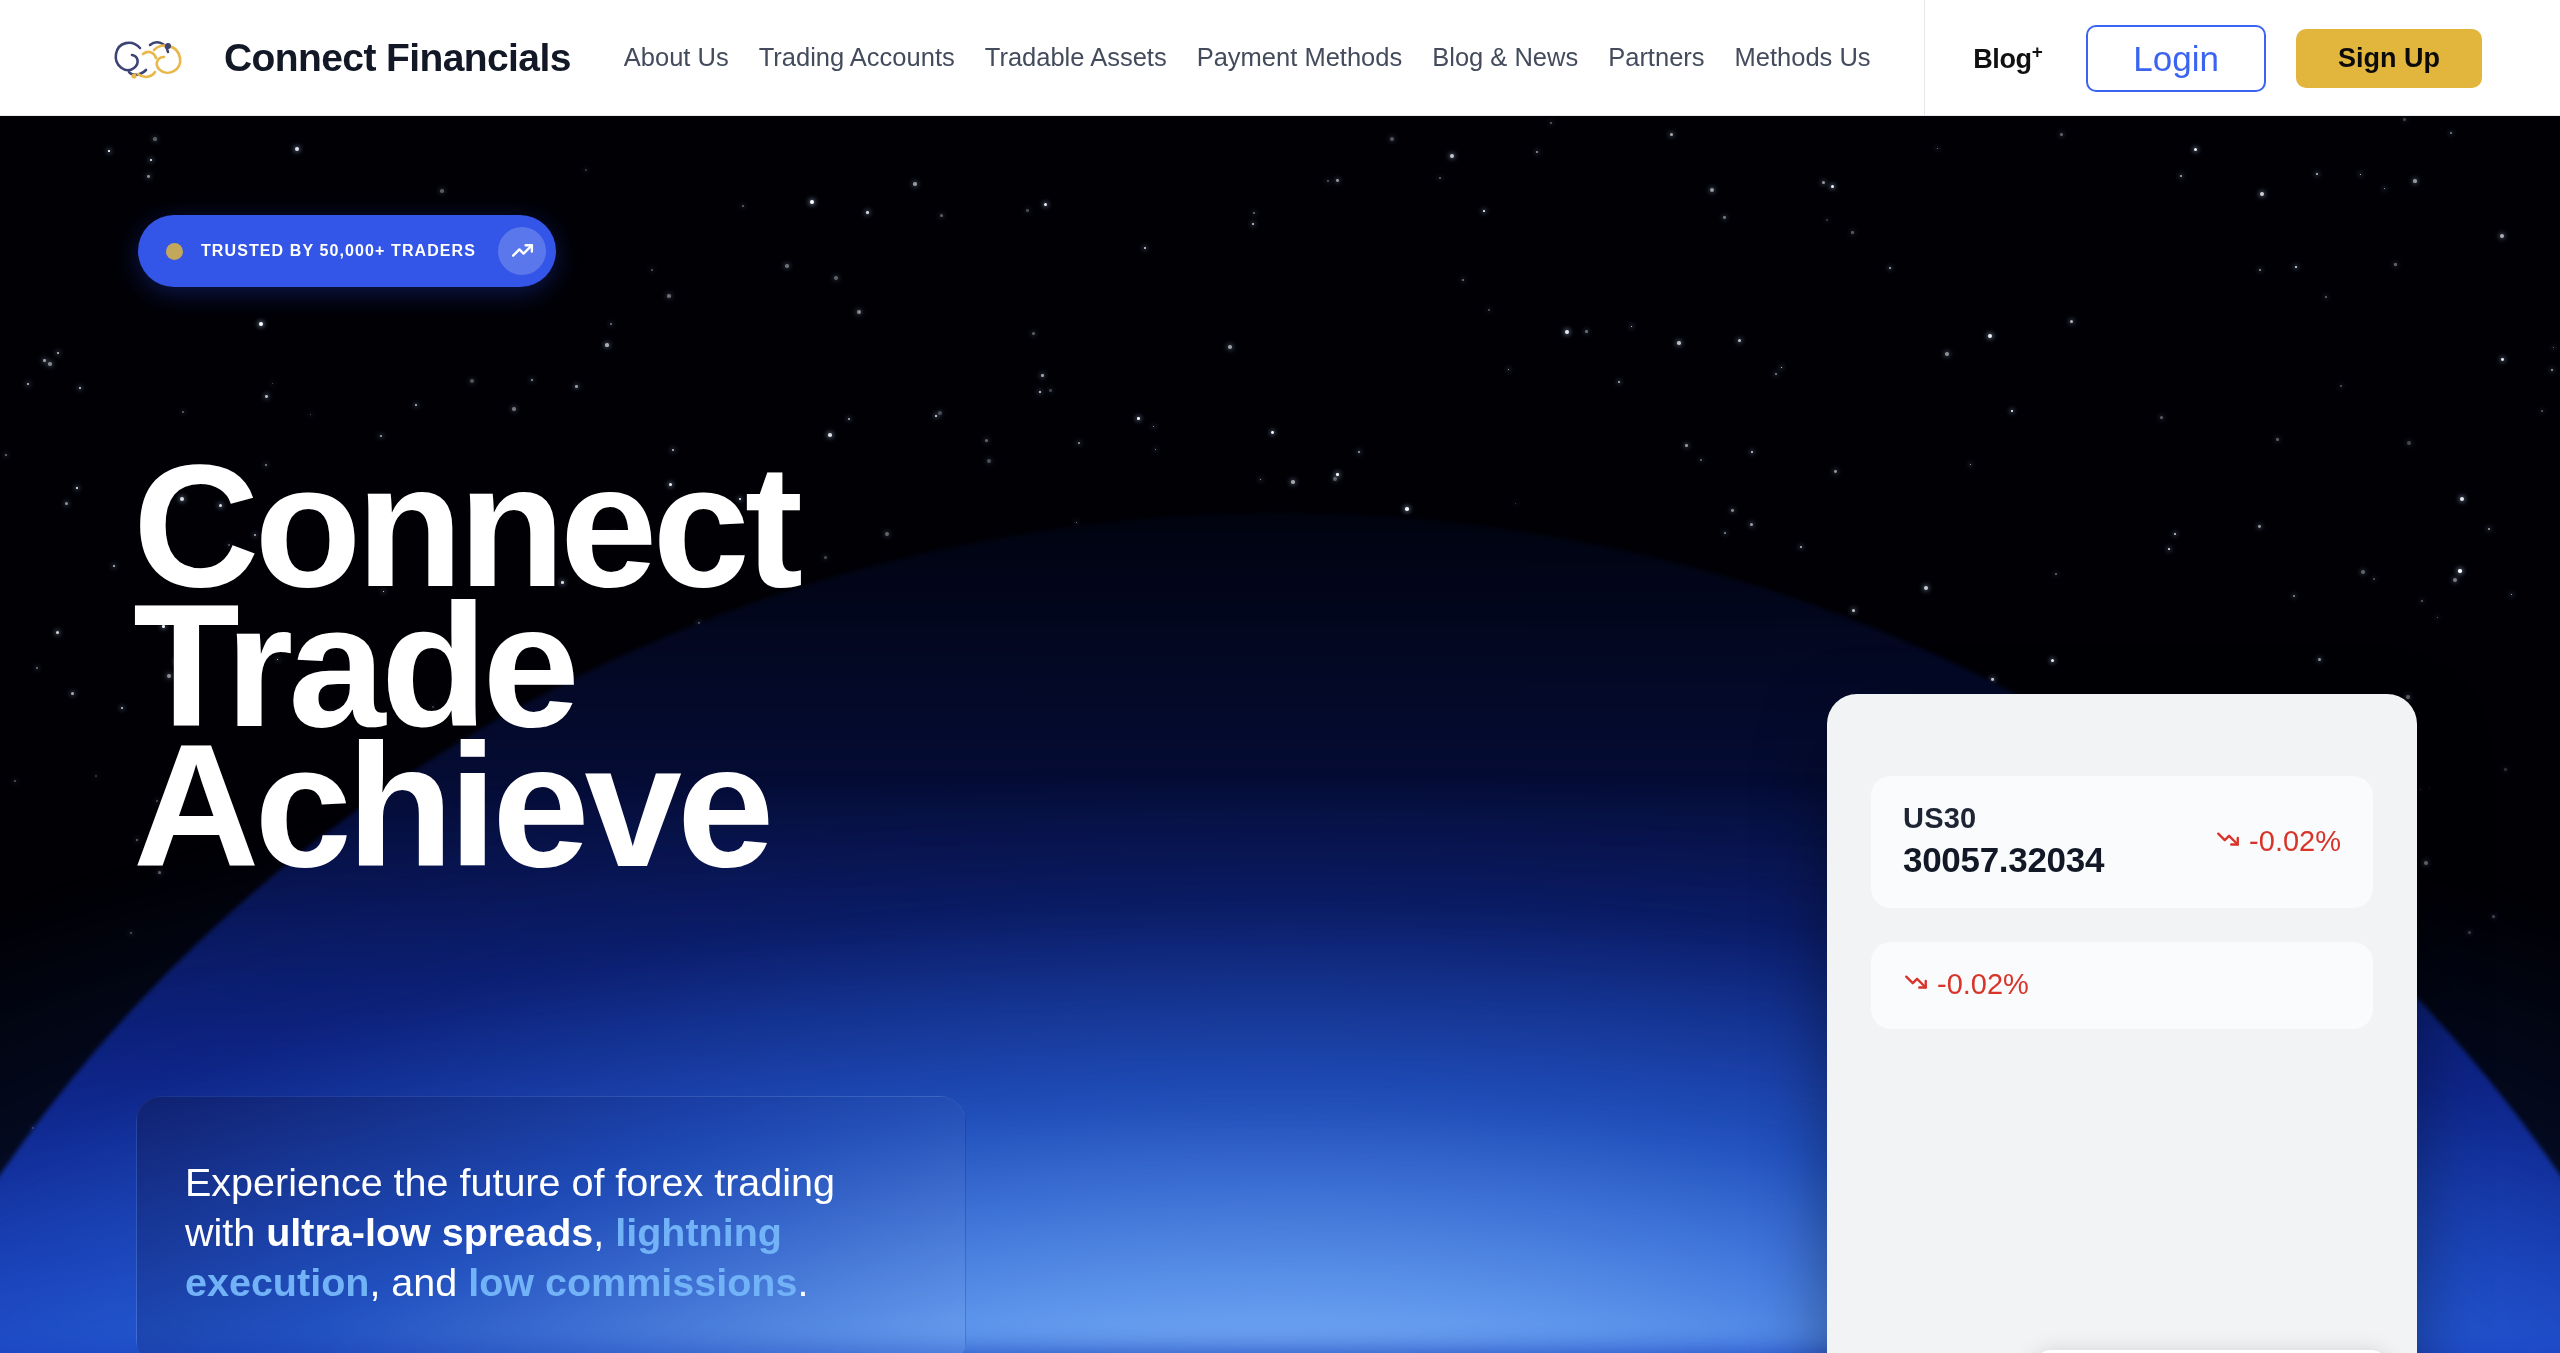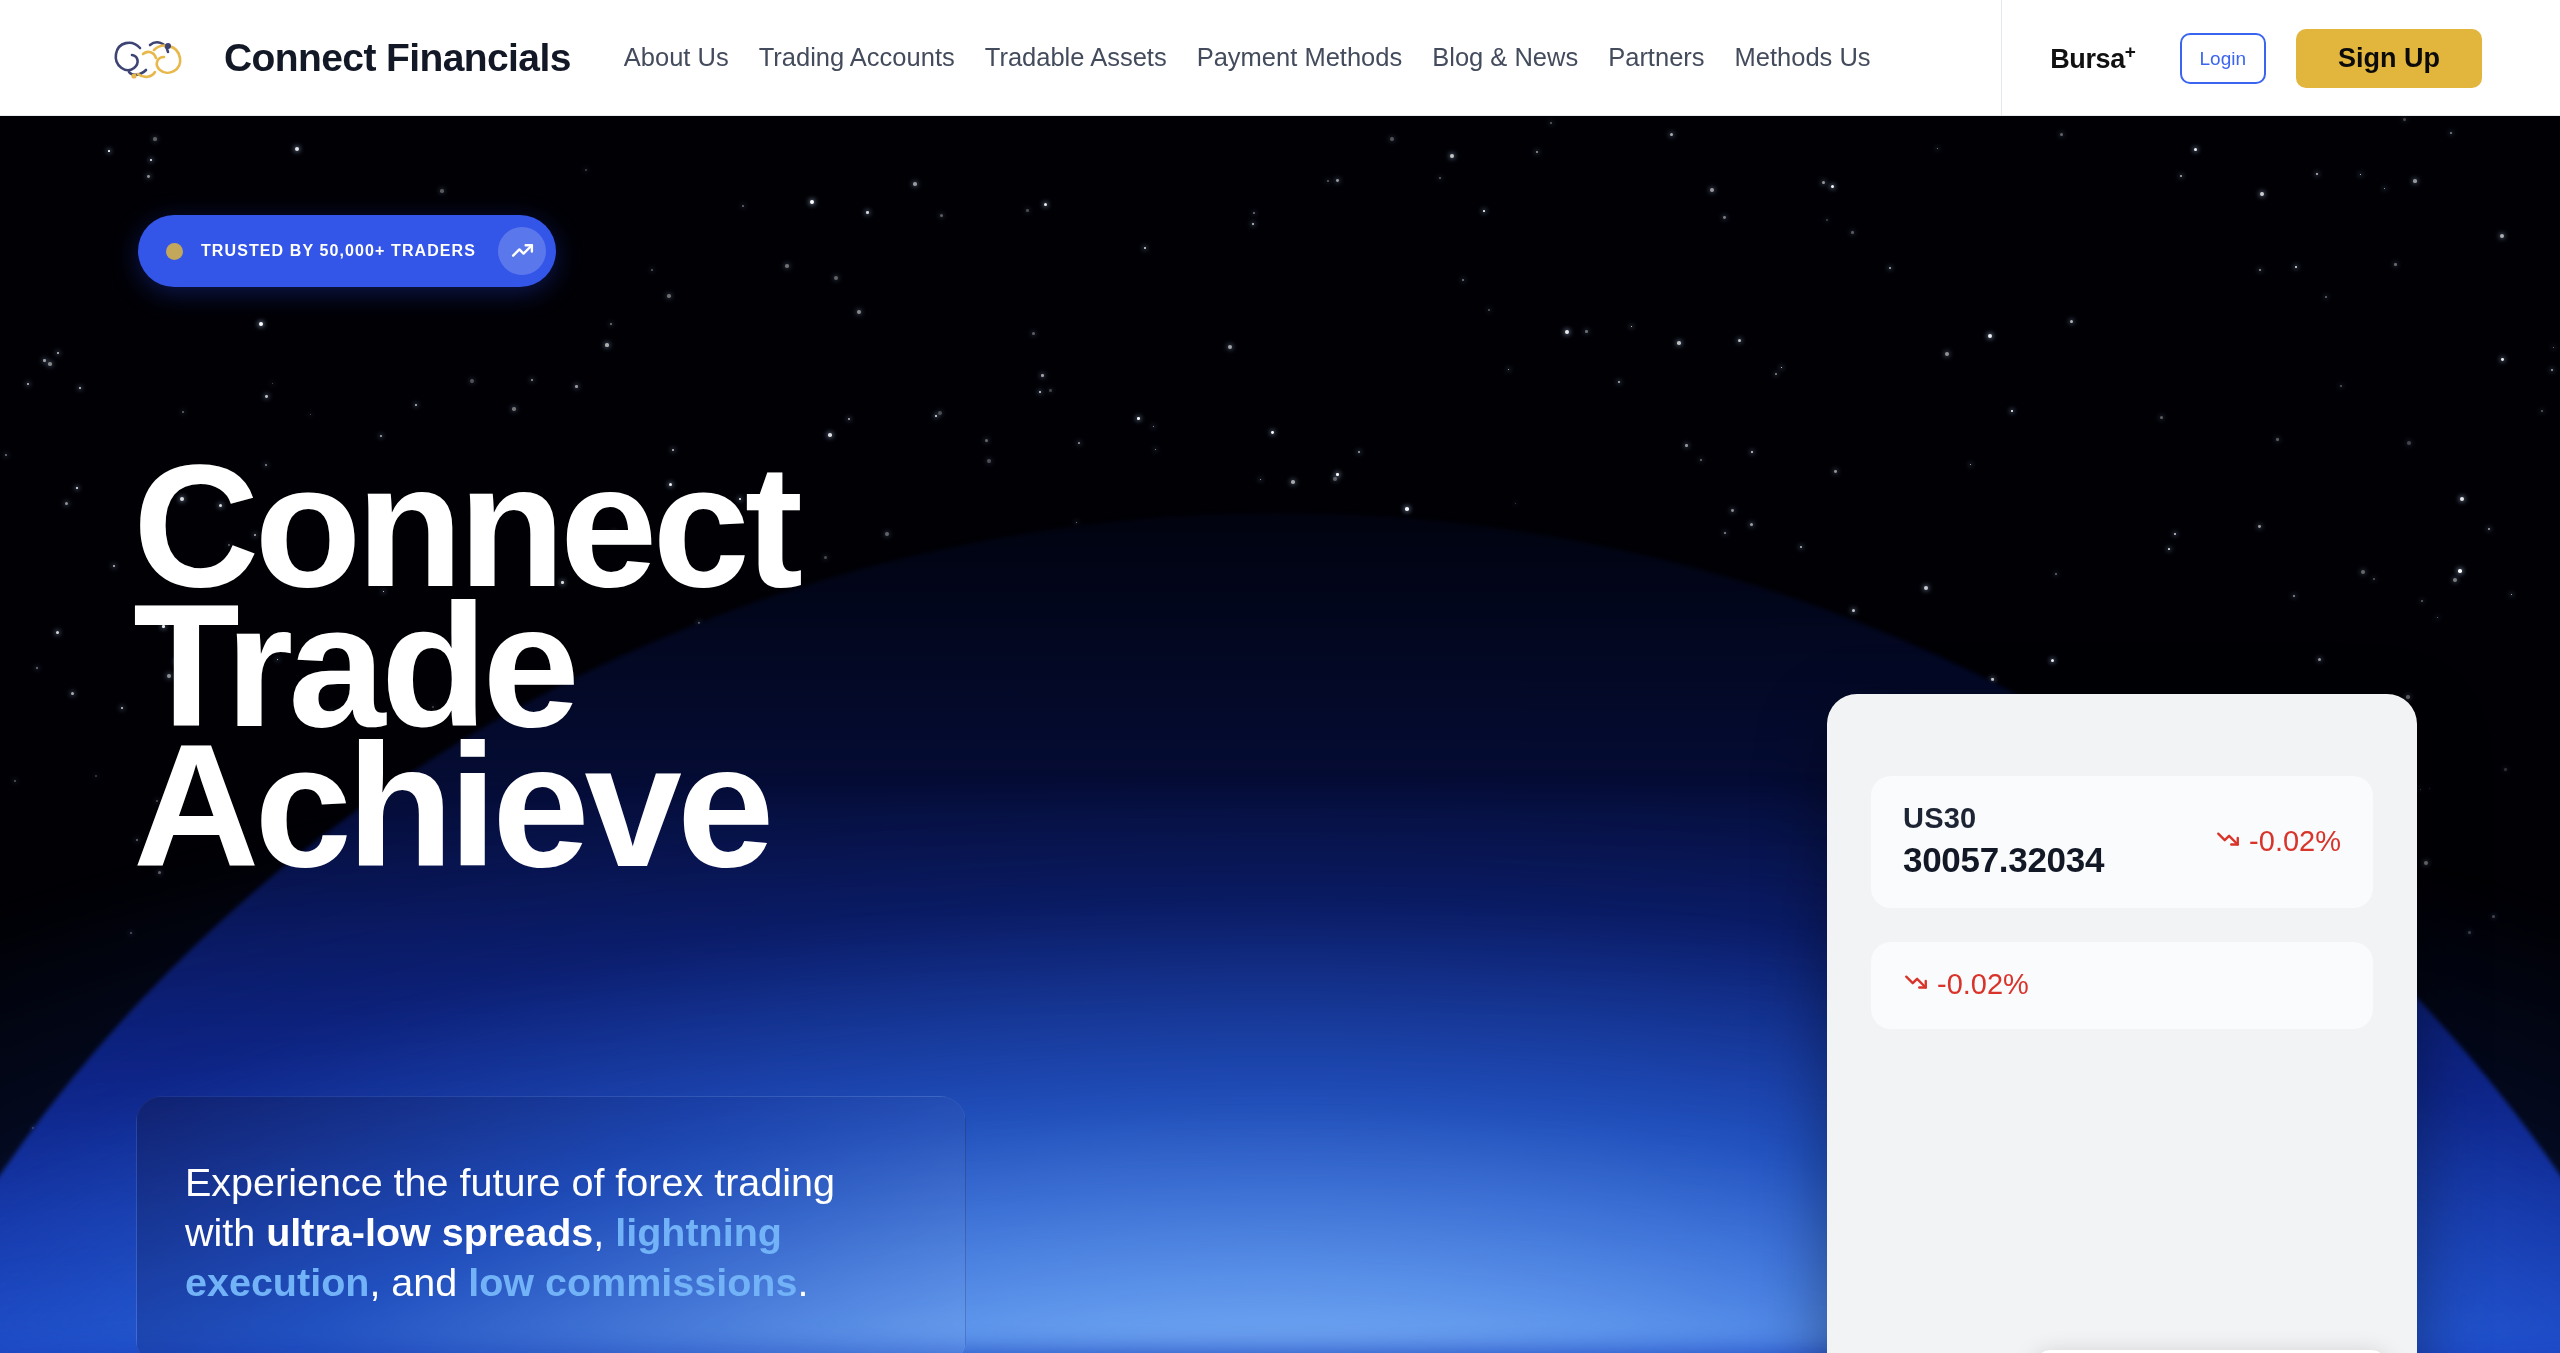--- a/index.html
+++ b/index.html
@@ -46,22 +46,22 @@
     margin-right: 0px;
   }
   .bursa {
     font-size: 27px; font-weight: 700; color: #111;
     margin: 0 44px 0 48px; position: relative; white-space: nowrap;
     letter-spacing: -0.4px;
   }
   .bursa sup { font-size: 19px; font-weight: 700; vertical-align: super; }
   .btn-login {
     border: 2px solid #3b65f0; color: #3b65f0; background: #fff;
-    font-size: 19px; border-radius: 10px;
-    padding: 14px 18px; cursor: pointer; font-weight: 400;
+    font-size: 35px; border-radius: 10px;
+    padding: 14px 45px; cursor: pointer; font-weight: 400;
     line-height: 1;
   }
   .btn-signup {
     background: #e2b53c; color: #0b0b0b; border: none;
     font-size: 27px; font-weight: 700; border-radius: 10px;
     padding: 16px 42px; cursor: pointer; margin: 0 78px 0 30px;
     line-height: 1;
   }
 
   
@@ -214,21 +214,21 @@
     <a class="nav-item">Tradable Assets</a>
     <a class="nav-item">Payment Methods</a>
     <a class="nav-item">Blog &amp; News</a>
     <a class="nav-item">Partners</a>
     <a class="nav-item">Methods Us</a>
   </nav>
 
   <div class="header-right">
     <div class="hdr-divider"></div>
     <div class="bursa">
-      <span>Bursa</span><sup>+</sup>
+      <span>Blog</span><sup>+</sup>
     </div>
     <button class="btn-login">Login</button>
     <button class="btn-signup">Sign Up</button>
   </div>
 </div>
 
 <div class="hero">
 
   <div class="stars" id="starfield">
       <i style="left:2407px;top:325px;width:4.3px;height:4.3px;opacity:0.27"></i>

